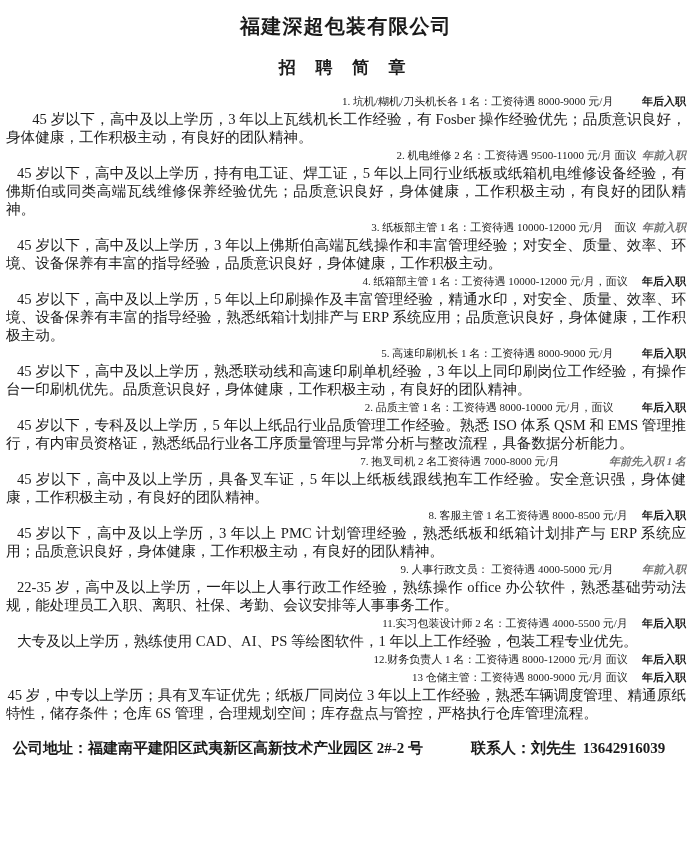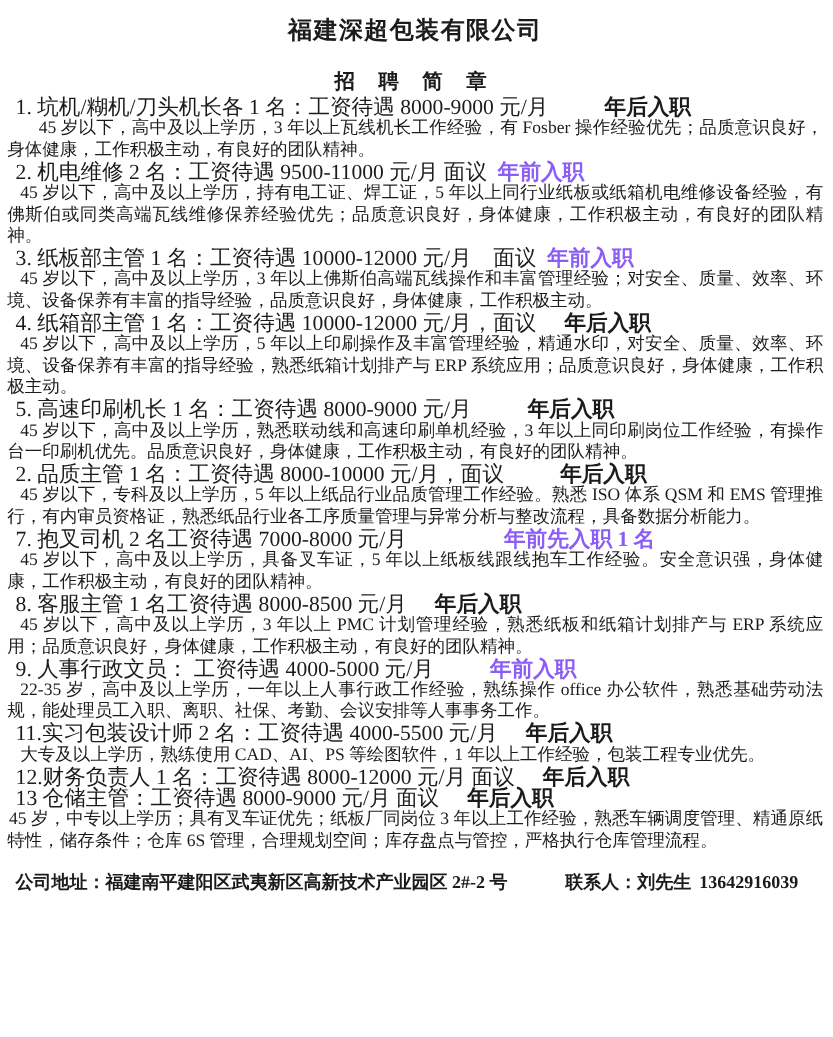--- a/index.html
+++ b/index.html
@@ -20,45 +20,46 @@
     font-weight: 700;
     letter-spacing: 0.06em;
     margin: 6px 0 0 0;
     line-height: 28px;
   }
   .doc-heading {
     text-align: center;
     font-size: 17px;
     font-weight: 700;
     letter-spacing: 0.45em;
-    margin: 16px 0 0 0;
+    margin: 16px 0 12px 0;
     line-height: 24px;
   }
   .job { margin: 0; }
   .job-header {
-    font-size: 18px;
+    font-size: 11px;
     line-height: 18px;
     padding-left: 7px;
     white-space: nowrap;
+    text-align: right;
   }
   .job-body {
     margin: 0;
     font-size: 14.6px;
     line-height: 18px;
     text-align: justify;
     text-indent: 0.75em;
   }
   .job-body.ind-lg { text-indent: 1.8em; }
   .job-body.ind-0  { text-indent: 0.1em; }
   .note { font-weight: 700; }
   .note:not(:empty)        { margin-left: 1.3em; }
   .note.gap-s:not(:empty)  { margin-left: 0.5em; }
   .note.gap-l:not(:empty)  { margin-left: 2.6em; }
   .note.gap-xl:not(:empty) { margin-left: 4.5em; }
-  .note.red { color: #8b5cf6; }
+  .note.red { color: #737373; font-style: italic; }
   .doc-footer {
     margin-top: 16px;
     padding-left: 7px;
     font-size: 15px;
     font-weight: 700;
     line-height: 20px;
     white-space: nowrap;
   }
   .doc-footer .contact { margin-left: 3.2em; margin-top: 48px; }
   .doc-footer .phone   { margin-left: 0.45em; }

